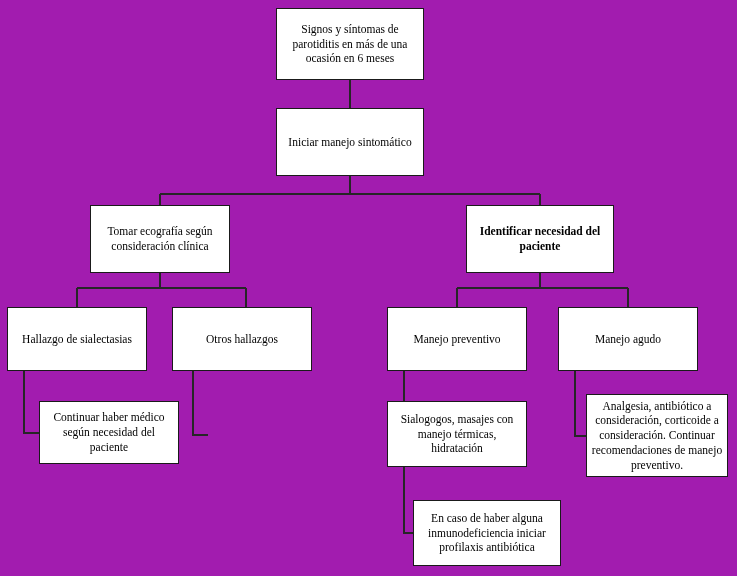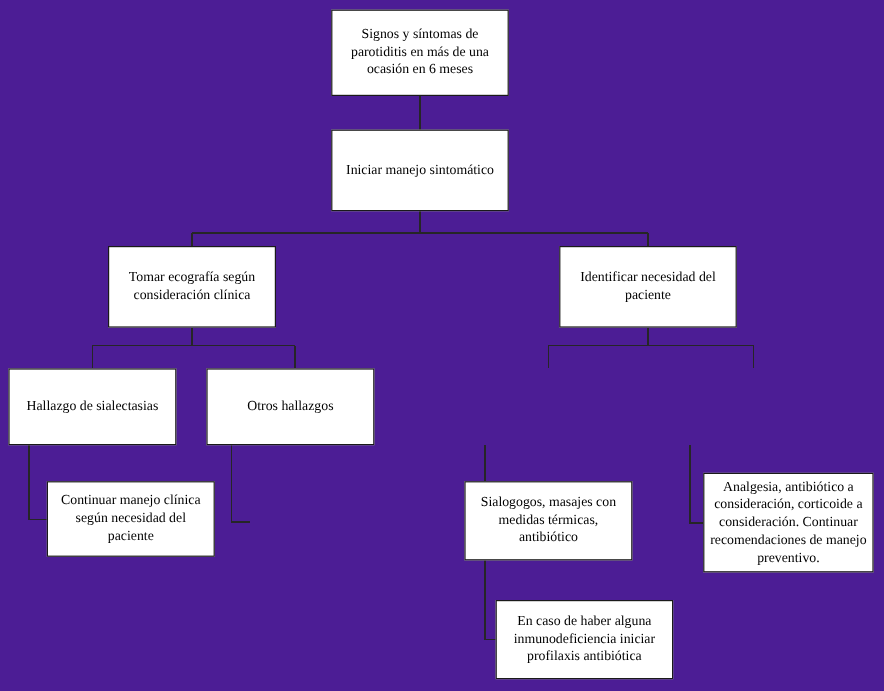--- a/index.html
+++ b/index.html
@@ -4,21 +4,21 @@
 <style>
   html, body {
     margin: 0;
     padding: 0;
     background: #ffffff;
   }
   #canvas {
     position: relative;
     width: 737px;
     height: 576px;
-    background: #4c1d95;
+    background: #a21caf;
     font-family: "Liberation Serif", "DejaVu Serif", serif;
     overflow: hidden;
   }
   .node {
     position: absolute;
     box-sizing: border-box;
     border: 1.2px solid #1a1a1a;
     background: #ffffff;
     display: flex;
     align-items: center;
@@ -81,41 +81,47 @@
   </div>
 
   <div class="node" style="left:276px; top:108px; width:148px; height:68px;">
     <span>Iniciar manejo sintomático</span>
   </div>
 
   <div class="node" style="left:90px; top:205px; width:140px; height:68px;">
     <span>Tomar ecografía según consideración clínica</span>
   </div>
 
-  <div class="node" style="left:466px; top:205px; width:148px; height:68px;">
+  <div class="node" style="left:466px; top:205px; width:148px; height:68px;font-weight:bold;">
     <span>Identificar necesidad del paciente</span>
   </div>
 
   <div class="node" style="left:7px; top:307px; width:140px; height:64px;">
     <span>Hallazgo de sialectasias</span>
   </div>
 
   <div class="node" style="left:172px; top:307px; width:140px; height:64px;">
     <span>Otros hallazgos</span>
   </div>
 
+  <div class="node" style="left:387px; top:307px; width:140px; height:64px;">
+    <span>Manejo preventivo</span>
+  </div>
 
+  <div class="node" style="left:558px; top:307px; width:140px; height:64px;">
+    <span>Manejo agudo</span>
+  </div>
 
   <div class="node" style="left:39px; top:401px; width:140px; height:63px;">
-    <span>Continuar manejo clínica según necesidad del paciente</span>
+    <span>Continuar haber médico según necesidad del paciente</span>
   </div>
 
 
   <div class="node" style="left:387px; top:401px; width:140px; height:66px;">
-    <span>Sialogogos, masajes con medidas térmicas, antibiótico</span>
+    <span>Sialogogos, masajes con manejo térmicas, hidratación</span>
   </div>
 
   <div class="node" style="left:586px; top:394px; width:142px; height:83px;">
     <span>Analgesia, antibiótico a consideración, corticoide a consideración. Continuar recomendaciones de manejo preventivo.</span>
   </div>
 
   <div class="node" style="left:413px; top:500px; width:148px; height:66px;">
     <span>En caso de haber alguna inmunodeficiencia iniciar profilaxis antibiótica</span>
   </div>
 

